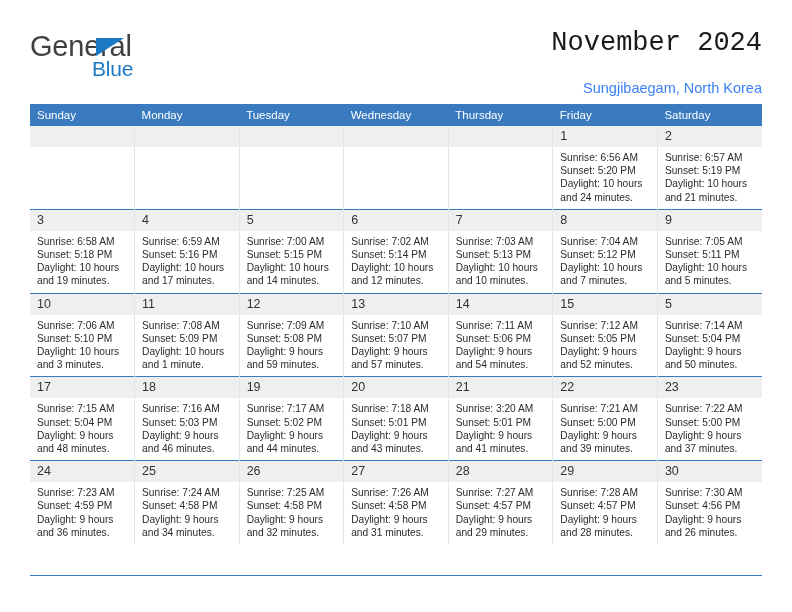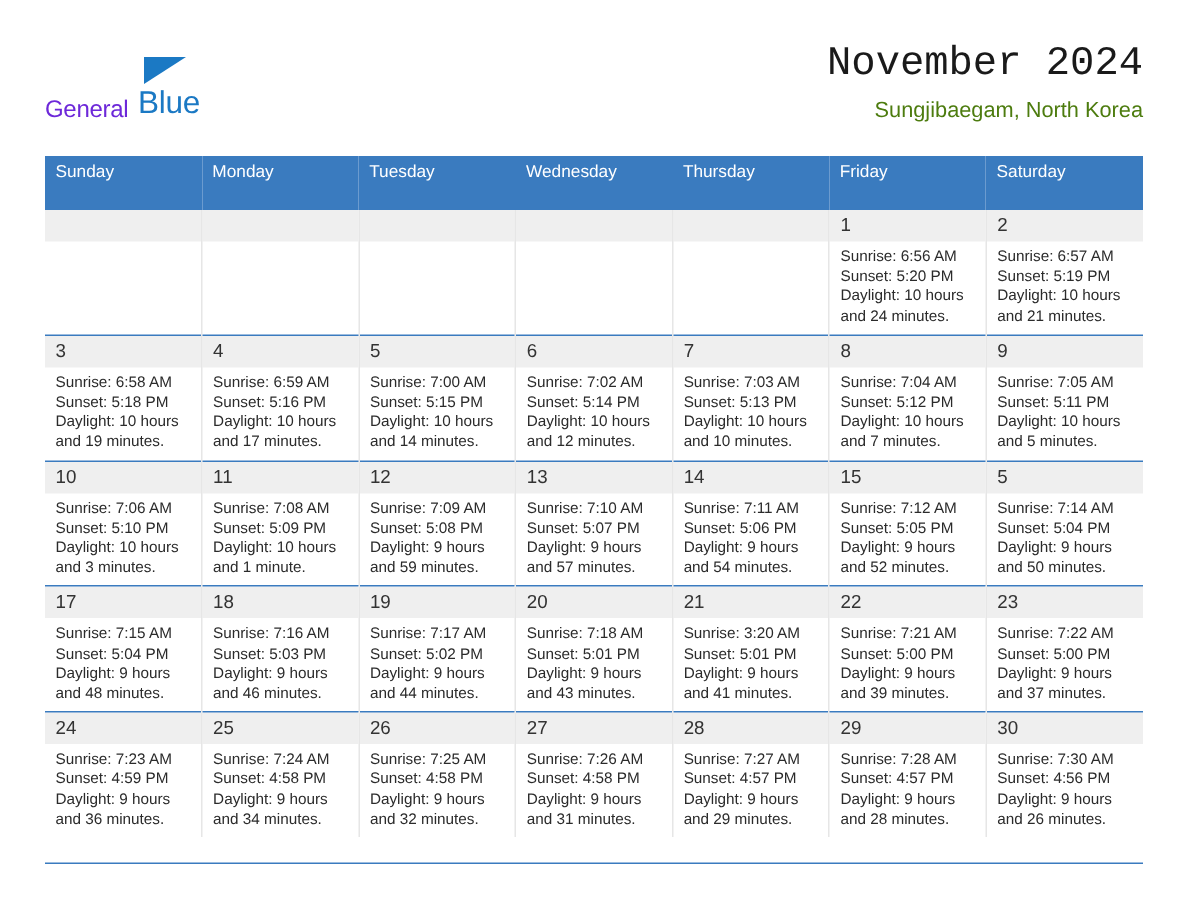--- a/index.html
+++ b/index.html
@@ -33,26 +33,25 @@
     left: 0px;
     top: 10px;
     width: 170px;
     height: 54px;
     user-select: none;
   }
   .logo-general {
     position: absolute;
     left: 0px;
     top: 0px;
-    font-size: 16px;
+    font-size: 29px;
     line-height: 21px;
-    color: #6d28d9;
+    color: #404040;
     letter-spacing: -0.2px;
     font-family: "Liberation Sans", sans-serif;
-    margin-top: 27px;
   }
   .logo-tri {
     position: absolute;
     left: 66px;
     top: 2px;
     width: 0;
     height: 0;
     border-left: 28px solid #1b79c4;
     border-bottom: 18px solid transparent;
   }
@@ -76,41 +75,41 @@
     font-size: 27px;
     line-height: 34px;
     color: #1a1a1a;
     font-weight: normal;
     white-space: nowrap;
     font-family: Liberation Mono, monospace;
   }
   .cal-subtitle {
     font-size: 14.5px;
     line-height: 22px;
-    color: #4d7c0f;
-    margin-top: 3px;
+    color: #3b82f6;
+    margin-top: 17px;
     white-space: nowrap;
   }
 
   
   .calendar {
     position: absolute;
     left: 30px;
     top: 104px;
     width: 732px;
     border-collapse: collapse;
     table-layout: fixed;
   }
   .calendar th {
     background: #3a7bbf;
     color: #ffffff;
     font-size: 11.5px;
     font-weight: normal;
     text-align: left;
-    padding: 5px 0 19px 7px;
+    padding: 5px 0 5px 7px;
     height: 12px;
     border: none;
   }
   .calendar td {
     width: 104.57px;
     height: 78px;
     vertical-align: top;
     padding: 0;
     border-left: 1px solid #e6e6e6;
     border-right: 1px solid #e6e6e6;

